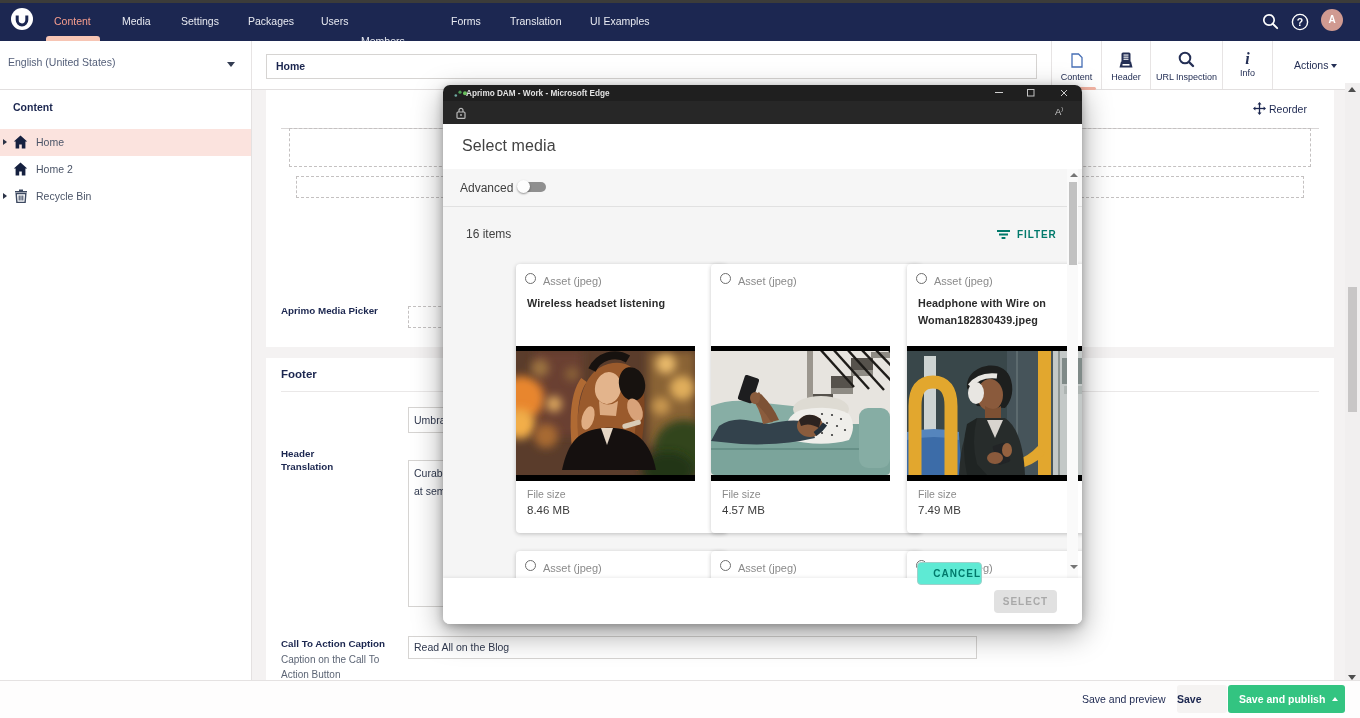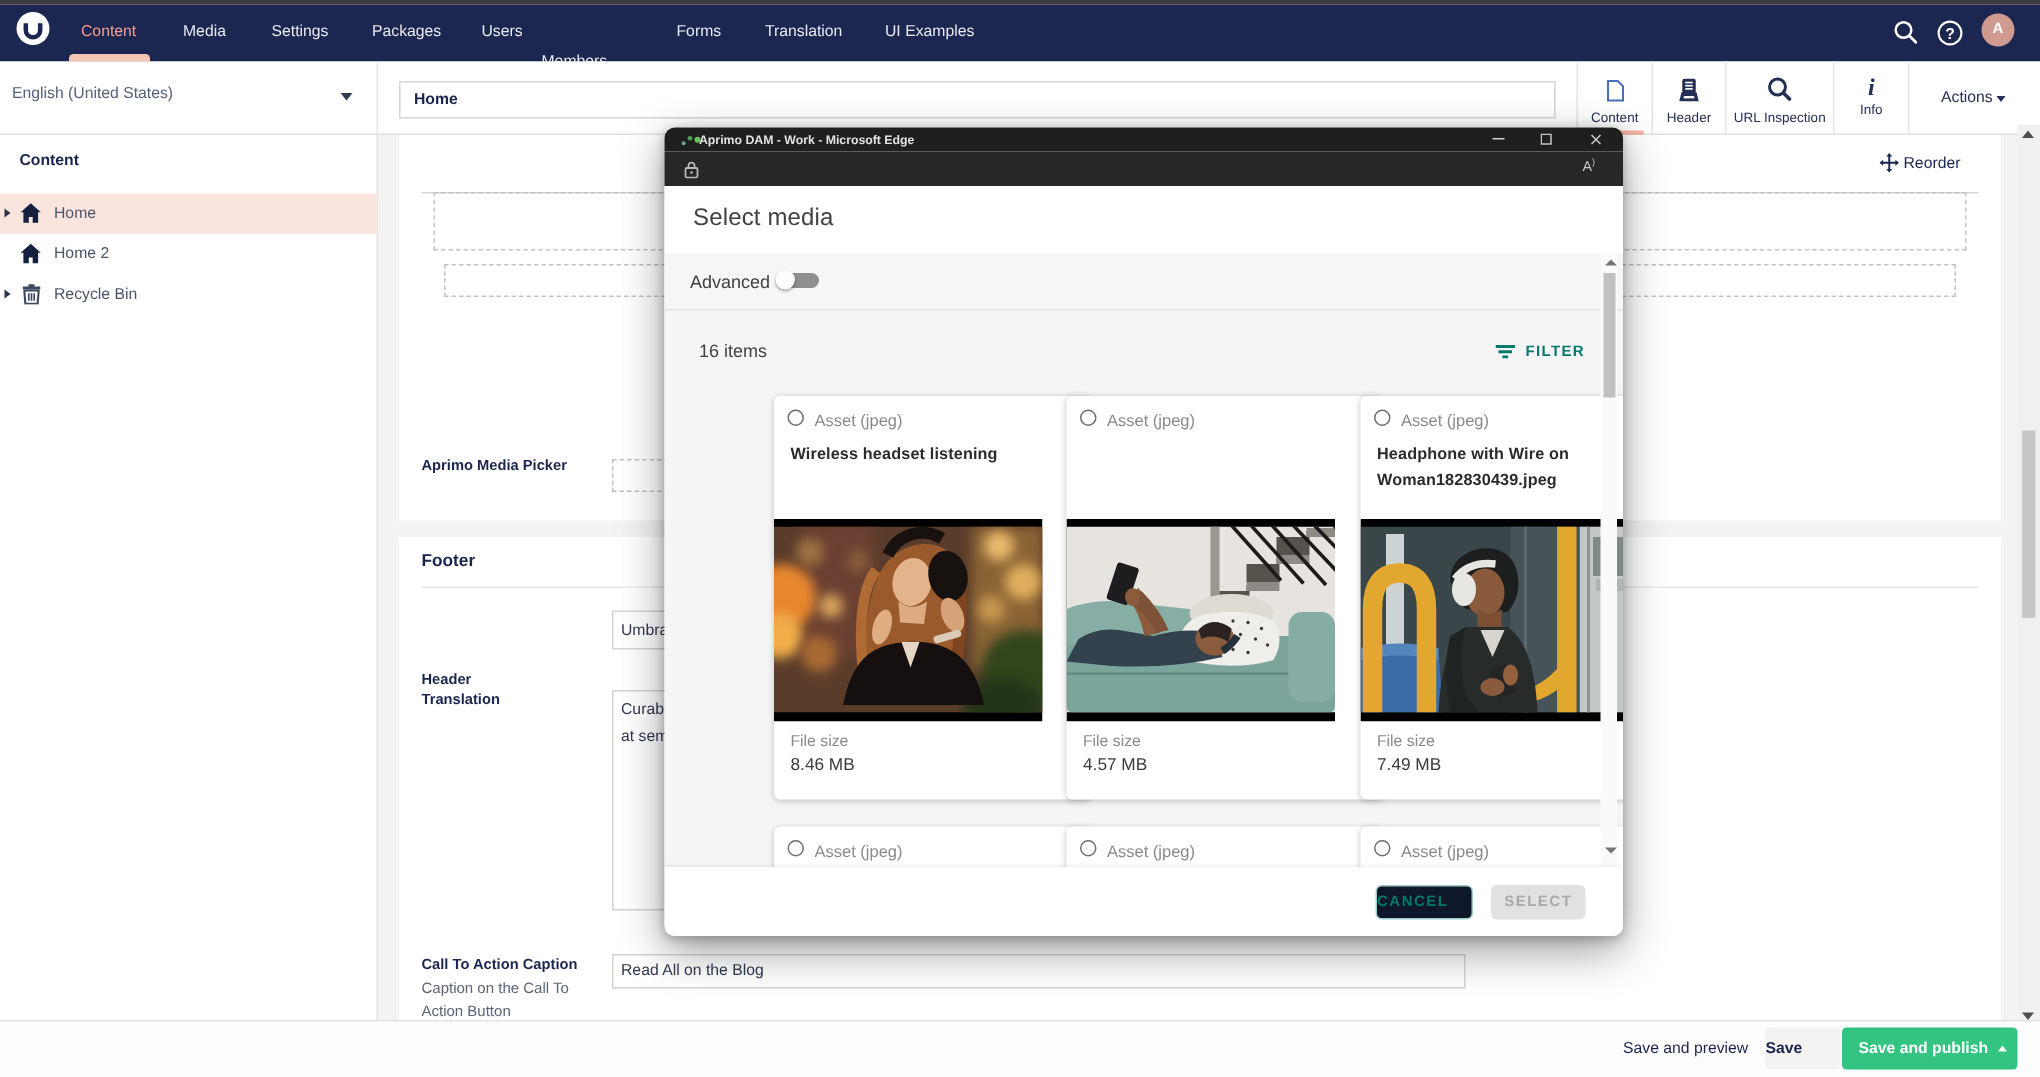--- a/index.html
+++ b/index.html
@@ -431,18 +431,18 @@
         <div class="radio" style="left:9px;top:9px;"></div>
         <div class="assetlbl" style="left:27px;top:11px;">Asset (jpeg)</div>
       </div>
 
       <div style="position:absolute;left:624px;top:45px;width:11px;height:409px;background:#fafafa;"></div>
       <div style="position:absolute;left:627px;top:49px;width:0;height:0;border-left:4px solid transparent;border-right:4px solid transparent;border-bottom:4.5px solid #757575;"></div>
       <div style="position:absolute;left:626px;top:58px;width:8px;height:83px;background:#c1c1c1;"></div>
       <div style="position:absolute;left:627px;top:441px;width:0;height:0;border-left:4px solid transparent;border-right:4px solid transparent;border-top:4.5px solid #757575;"></div>
 
       <div style="position:absolute;left:0;top:454px;width:639px;height:46px;background:#fff;box-shadow:0 -1px 3px rgba(0,0,0,0.08);"></div>
-      <div style="position:absolute;left:474px;top:466px;width:65px;height:23px;border:1px solid #9fd0ca;border-radius:4px;background:#0f172a;font-size:10px;font-weight:bold;color:#00796b;letter-spacing:1px;text-align:left;line-height:22px;">CANCEL</div>
+      <div style="position:absolute;left:474px;top:438px;width:65px;height:23px;border:1px solid #9fd0ca;border-radius:4px;background:#5eead4;font-size:10px;font-weight:bold;color:#00796b;letter-spacing:1px;text-align:right;line-height:22px;">CANCEL</div>
       <div style="position:absolute;left:551px;top:466px;width:63px;height:23px;border-radius:4px;background:#e1e1e1;font-size:10px;font-weight:bold;color:#a9a9a9;letter-spacing:1px;text-align:center;line-height:23px;">SELECT</div>
     </div>
   </div>
 
 </div>
 
 </body></html>

